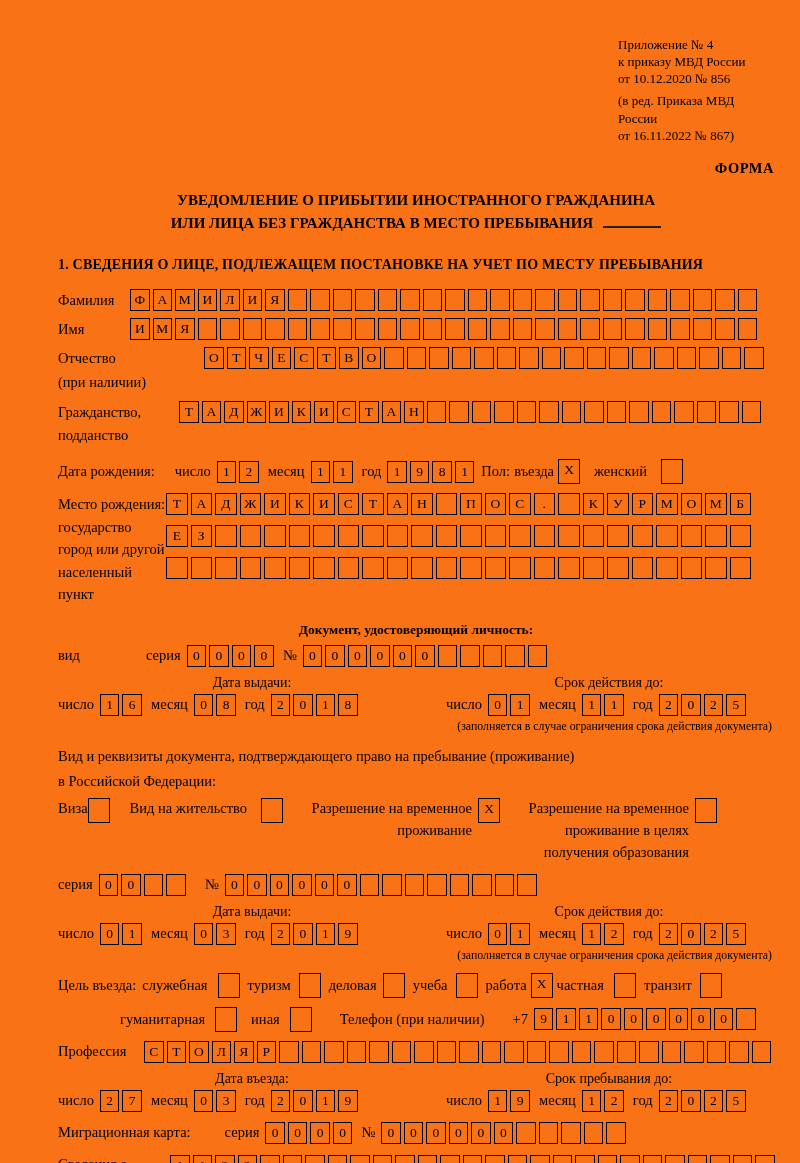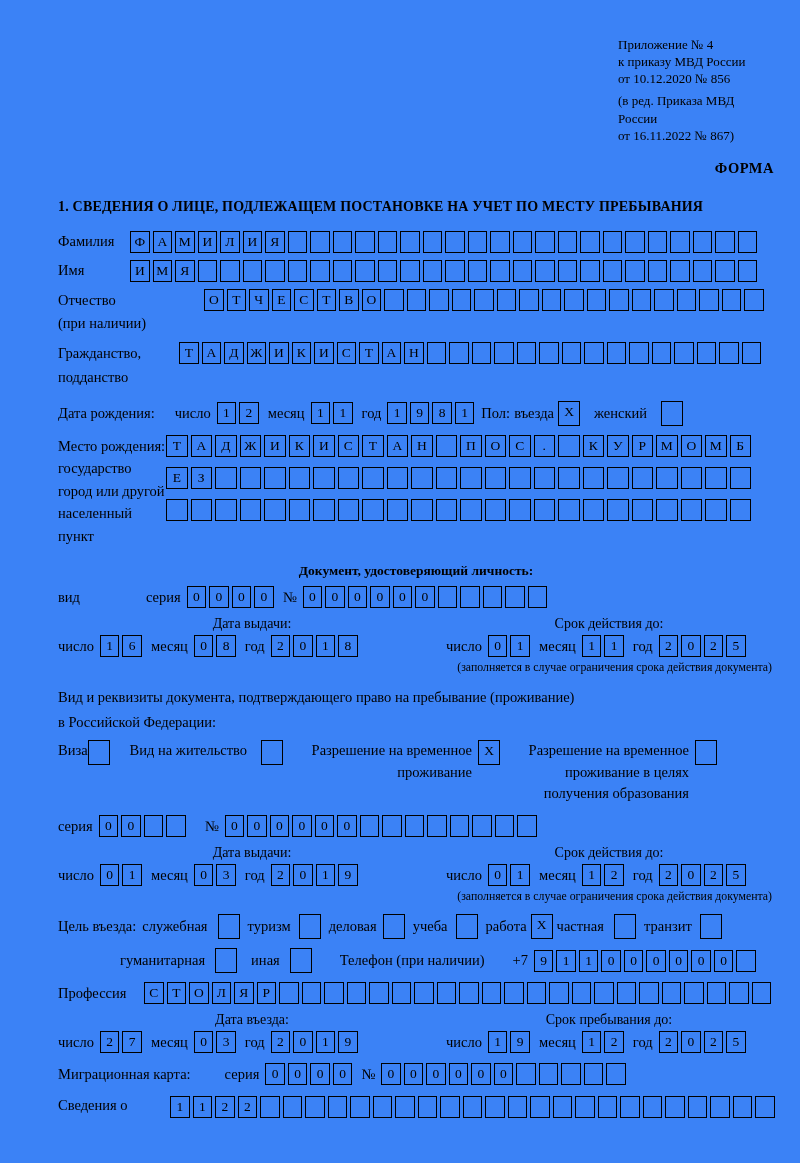--- a/index.html
+++ b/index.html
@@ -1,17 +1,17 @@
 <!DOCTYPE html>
 <html><head>
 <meta charset="utf-8">
 <style>
   * { margin:0; padding:0; box-sizing:border-box; }
   body { background:#fff; color:#000; font-family:"Liberation Serif","DejaVu Serif",serif; font-size:14.5px; }
-  .page { width:800px; height:1163px; overflow:hidden; background:#3b82f6; }
+  .page { width:800px; height:1163px; overflow:hidden; background:#f97316; }
   .inner { padding:36px 26px 0 58px; }
 
   
   .hdr { margin-left:560px; font-size:13px; line-height:1.32; }
   .hdr .grp2 { margin-top:5px; }
   .forma { text-align:right; font-weight:bold; font-size:14.5px; margin-top:16px; letter-spacing:.5px; }
 
   .title { text-align:center; font-weight:bold; font-size:15px; line-height:1.55; margin-top:12px; }
   .tline { display:inline-block; width:58px; border-bottom:2px solid #222; margin-left:10px; vertical-align:baseline; }
 
@@ -69,20 +69,24 @@
     <div>к приказу МВД России</div>
     <div>от 10.12.2020 № 856</div>
     <div class="grp2">
       <div>(в ред. Приказа МВД России</div>
       <div>от 16.11.2022 № 867)</div>
     </div>
   </div>
 
   <div class="forma">ФОРМА</div>
 
+  <div class="title">
+    <div>УВЕДОМЛЕНИЕ О ПРИБЫТИИ ИНОСТРАННОГО ГРАЖДАНИНА</div>
+    <div><span>ИЛИ ЛИЦА БЕЗ ГРАЖДАНСТВА В МЕСТО ПРЕБЫВАНИЯ</span><span class="tline"></span></div>
+  </div>
 
   <div class="sec1h">1. СВЕДЕНИЯ О ЛИЦЕ, ПОДЛЕЖАЩЕМ ПОСТАНОВКЕ НА УЧЕТ ПО МЕСТУ ПРЕБЫВАНИЯ</div>
 
   <div class="row mt16">
     <span class="lab w72">Фамилия</span>
     <span class="boxes"><span class="box">Ф</span><span class="box">А</span><span class="box">М</span><span class="box">И</span><span class="box">Л</span><span class="box">И</span><span class="box">Я</span><span class="box"></span><span class="box"></span><span class="box"></span><span class="box"></span><span class="box"></span><span class="box"></span><span class="box"></span><span class="box"></span><span class="box"></span><span class="box"></span><span class="box"></span><span class="box"></span><span class="box"></span><span class="box"></span><span class="box"></span><span class="box"></span><span class="box"></span><span class="box"></span><span class="box"></span><span class="box"></span><span class="box"></span></span>
   </div>
 
   <div class="row">
     <span class="lab w72">Имя</span>

